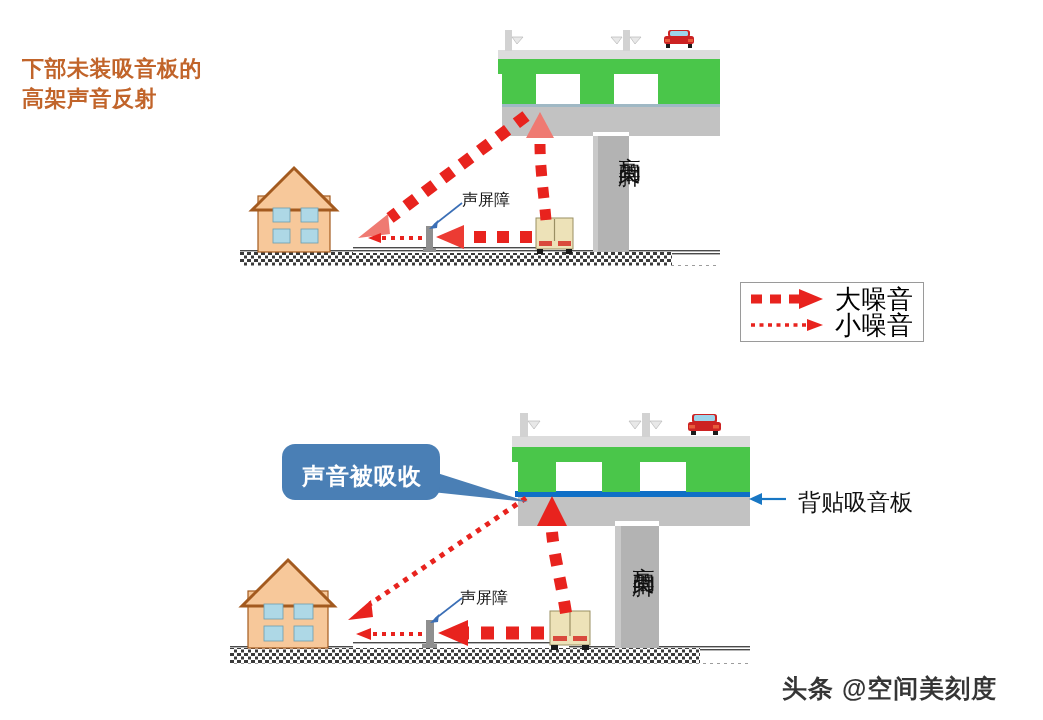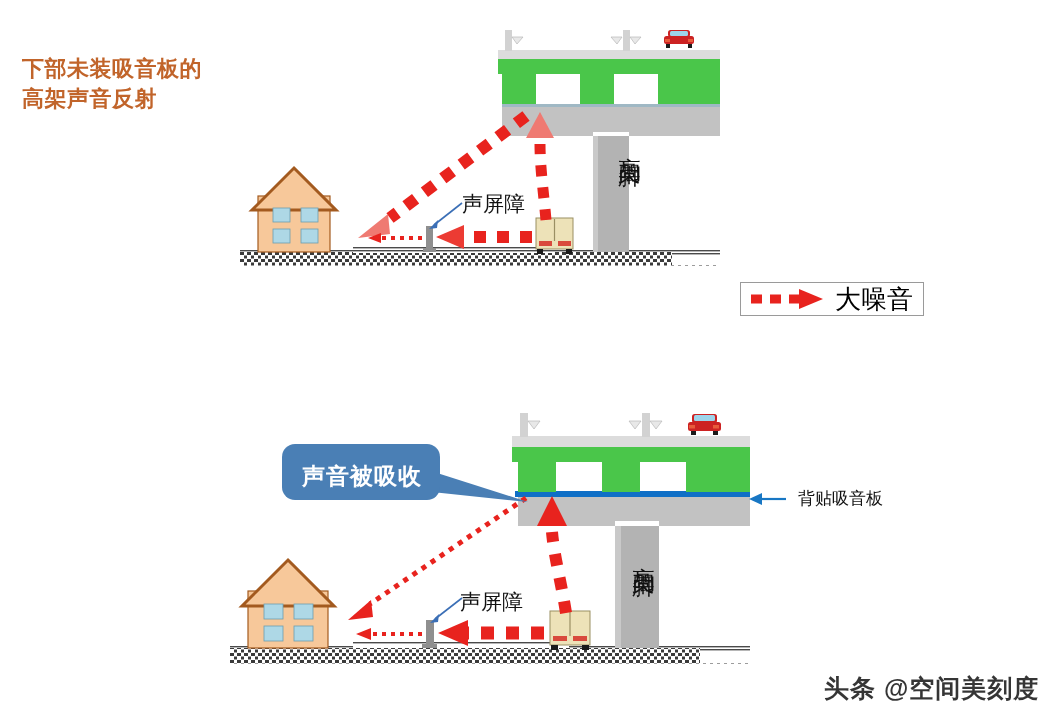--- a/index.html
+++ b/index.html
@@ -33,21 +33,21 @@
   }
   .legend-row{display:flex;align-items:center;gap:8px;}
   .legend-label{font-size:26px;color:#000;line-height:24px;white-space:nowrap;}
 
   
   .callout-text{
     color:#ffffff;font-weight:bold;font-size:23px;
     letter-spacing:1px;white-space:nowrap;
   }
 
-  .plain-label{font-size:21px;color:#111;white-space:nowrap;}
+  .plain-label{font-size:16px;color:#111;white-space:nowrap;}
   .vert-label{
     font-size:23px;color:#111;
     writing-mode:vertical-rl;text-orientation:upright;
     letter-spacing:4px;line-height:1;
   }
   .watermark{
     font-size:25px;font-weight:bold;color:#1a1a1a;
     letter-spacing:1px;white-space:nowrap;opacity:.88;
   }
 </style>
@@ -170,20 +170,27 @@
   <div class="abs vert-label" style="left:618px;top:138px;">高架脚</div>
 
   <div class="abs legend" style="left:740px;top:282px;">
     <div class="legend-row">
       <svg width="78" height="22" viewBox="0 0 78 22">
         <line x1="2" y1="11" x2="50" y2="11" stroke="#e8231e" stroke-width="9" stroke-dasharray="11 8"></line>
         <polygon points="74,11 50,1 50,21" fill="#e8231e"></polygon>
       </svg>
       <span class="legend-label">大噪音</span>
     </div>
+    <div class="legend-row">
+      <svg width="78" height="20" viewBox="0 0 78 20">
+        <line x1="2" y1="10" x2="58" y2="10" stroke="#e8231e" stroke-width="3.6" stroke-dasharray="4 4.5"></line>
+        <polygon points="74,10 58,4 58,16" fill="#e8231e"></polygon>
+      </svg>
+      <span class="legend-label">小噪音</span>
+    </div>
   </div>
 
 
   <svg class="abs" style="left:230px;top:408px;" width="520" height="268" viewBox="0 0 520 268">
 
     <g>
       <rect x="0" y="240" width="520" height="16" fill="url(#soilB)"></rect>
       <rect x="0" y="238" width="520" height="1.4" fill="#4a4a4a"></rect>
       <rect x="123" y="234" width="216" height="6" fill="#ffffff"></rect>
       <rect x="123" y="234" width="216" height="1.4" fill="#4a4a4a"></rect>
@@ -276,20 +283,20 @@
   <svg class="abs" style="left:282px;top:444px;" width="250" height="70" viewBox="0 0 250 70">
     <path d="M152,28 L246,58 L150,48 Z" fill="#4a7fb5"></path>
     <rect x="0" y="0" width="158" height="56" rx="13" fill="#4a7fb5"></rect>
   </svg>
   <div class="abs callout-text" style="left:302px;top:461px;text-align:right;">声音被吸收</div>
 
   <svg class="abs" style="left:748px;top:488px;" width="40" height="22" viewBox="0 0 40 22">
     <line x1="38" y1="11" x2="12" y2="11" stroke="#1877c4" stroke-width="2.2"></line>
     <polygon points="1,11 14,5 14,17" fill="#1877c4"></polygon>
   </svg>
-  <div class="abs plain-label" style="left:798px;top:487px;font-size:17px;">背贴吸音板</div>
+  <div class="abs plain-label" style="left:798px;top:487px;font-size:23px;">背贴吸音板</div>
 
   <div class="abs plain-label" style="left:460px;top:588px;">声屏障</div>
   <div class="abs vert-label" style="left:632px;top:548px;">高架脚</div>
 
-  <div class="abs watermark" style="left:824px;top:672px;">头条 @空间美刻度</div>
+  <div class="abs watermark" style="left:782px;top:672px;">头条 @空间美刻度</div>
 
 </div>
 
 </body></html>

